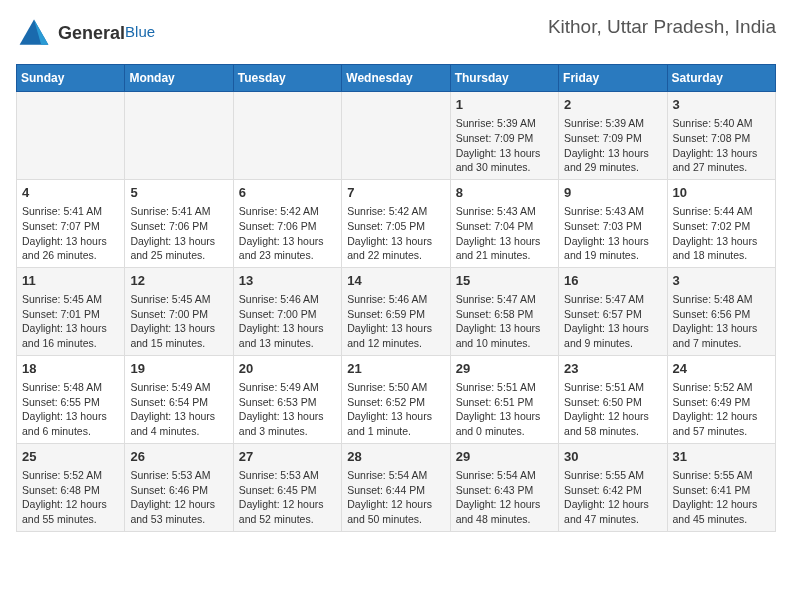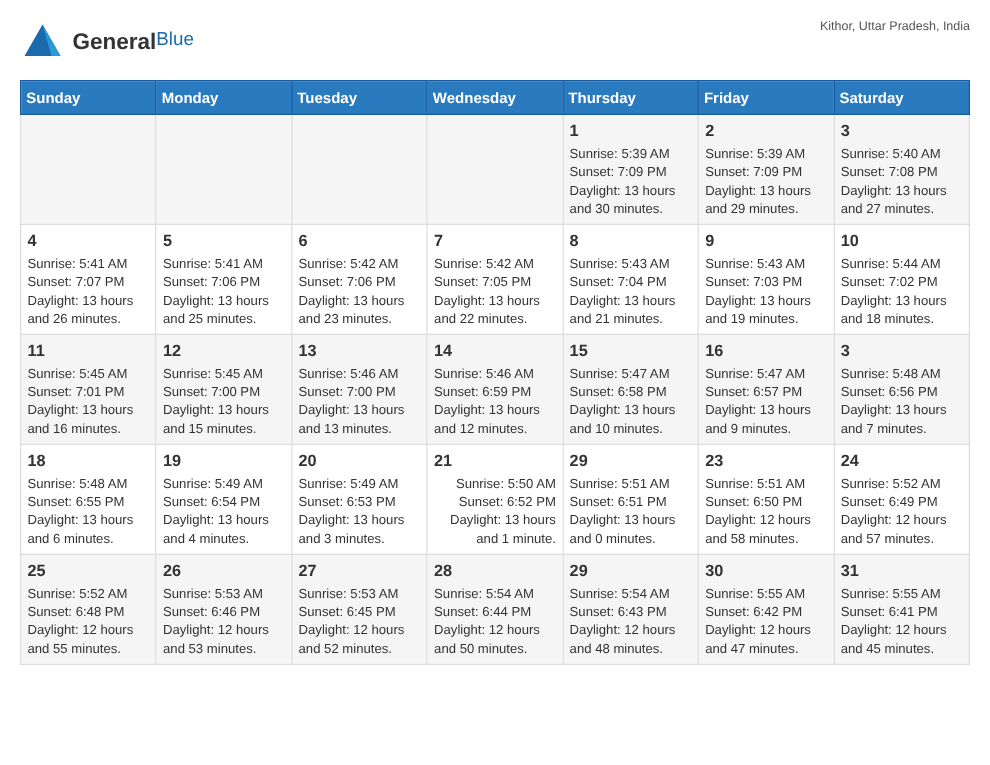--- a/index.html
+++ b/index.html
@@ -42,21 +42,21 @@
     .title-block {
       text-align: right;
     }
     .main-title {
       font-size: 36px;
       font-weight: normal;
       color: #333;
       line-height: 1.1;
     }
     .subtitle {
-      font-size: 10px;
+      font-size: 19px;
       color: #555;
     }
     table {
       width: 100%;
       border-collapse: collapse;
       font-size: 11px;
       padding-left: 38px;
     }
     thead tr {
       background: #2a7abf;
@@ -277,21 +277,21 @@
         </td>
         <td>
           <span class="day-number">20</span>
           <div class="day-info" style="white-space: pre-line;">Sunrise: 5:49 AM
 Sunset: 6:53 PM
 Daylight: 13 hours
 and 3 minutes.</div>
         </td>
         <td>
           <span class="day-number">21</span>
-          <div class="day-info" style="white-space: pre-line; text-align: right;">Sunrise: 5:50 AM
+          <div class="day-info" style="white-space: pre-line;">Sunrise: 5:50 AM
 Sunset: 6:52 PM
 Daylight: 13 hours
 and 1 minute.</div>
         </td>
         <td>
           <span class="day-number">29</span>
           <div class="day-info" style="white-space: pre-line;">Sunrise: 5:51 AM
 Sunset: 6:51 PM
 Daylight: 13 hours
 and 0 minutes.</div>

